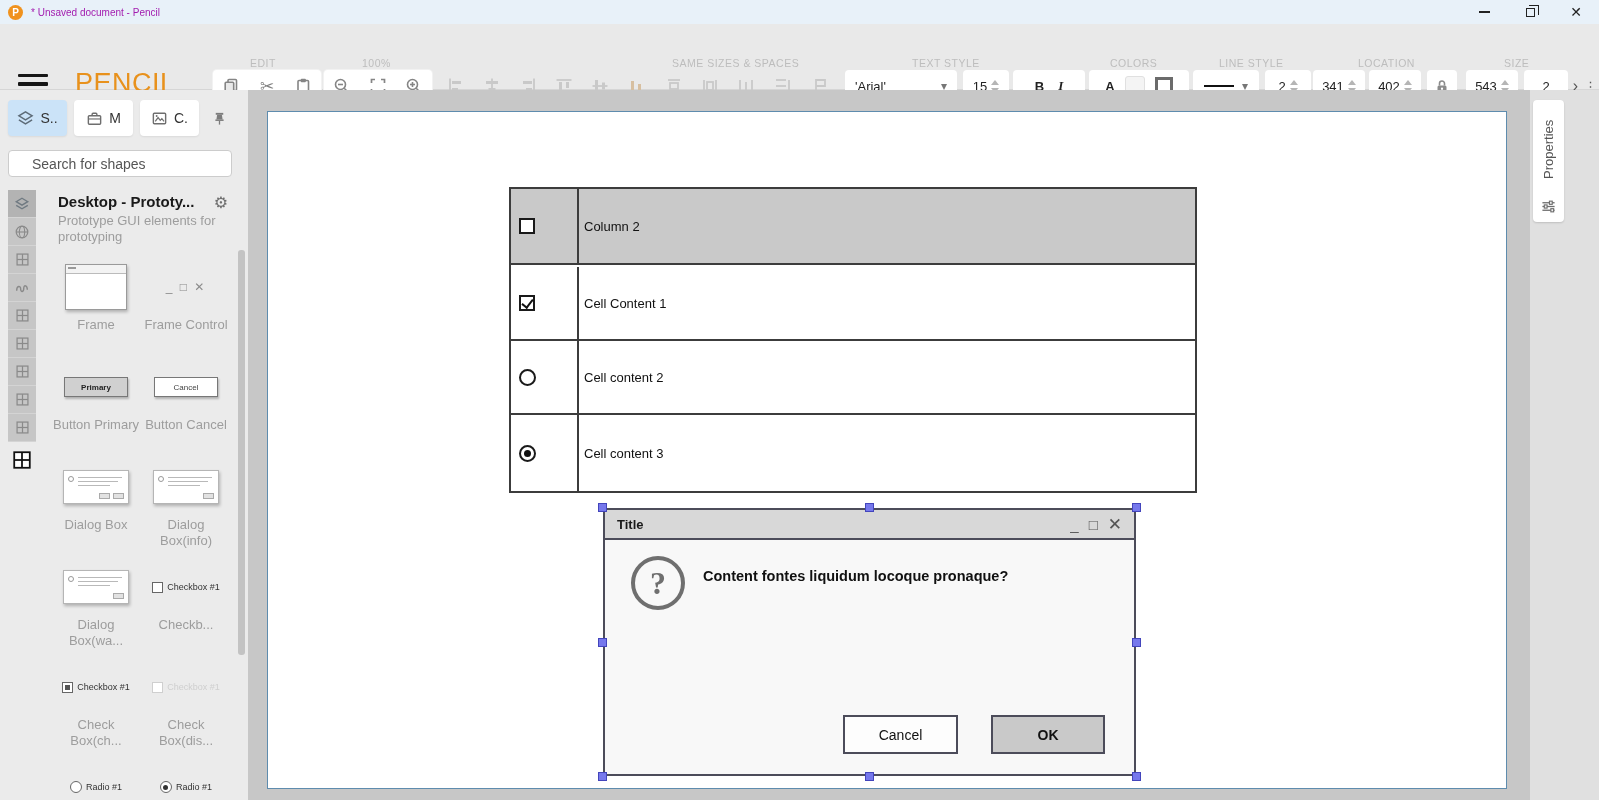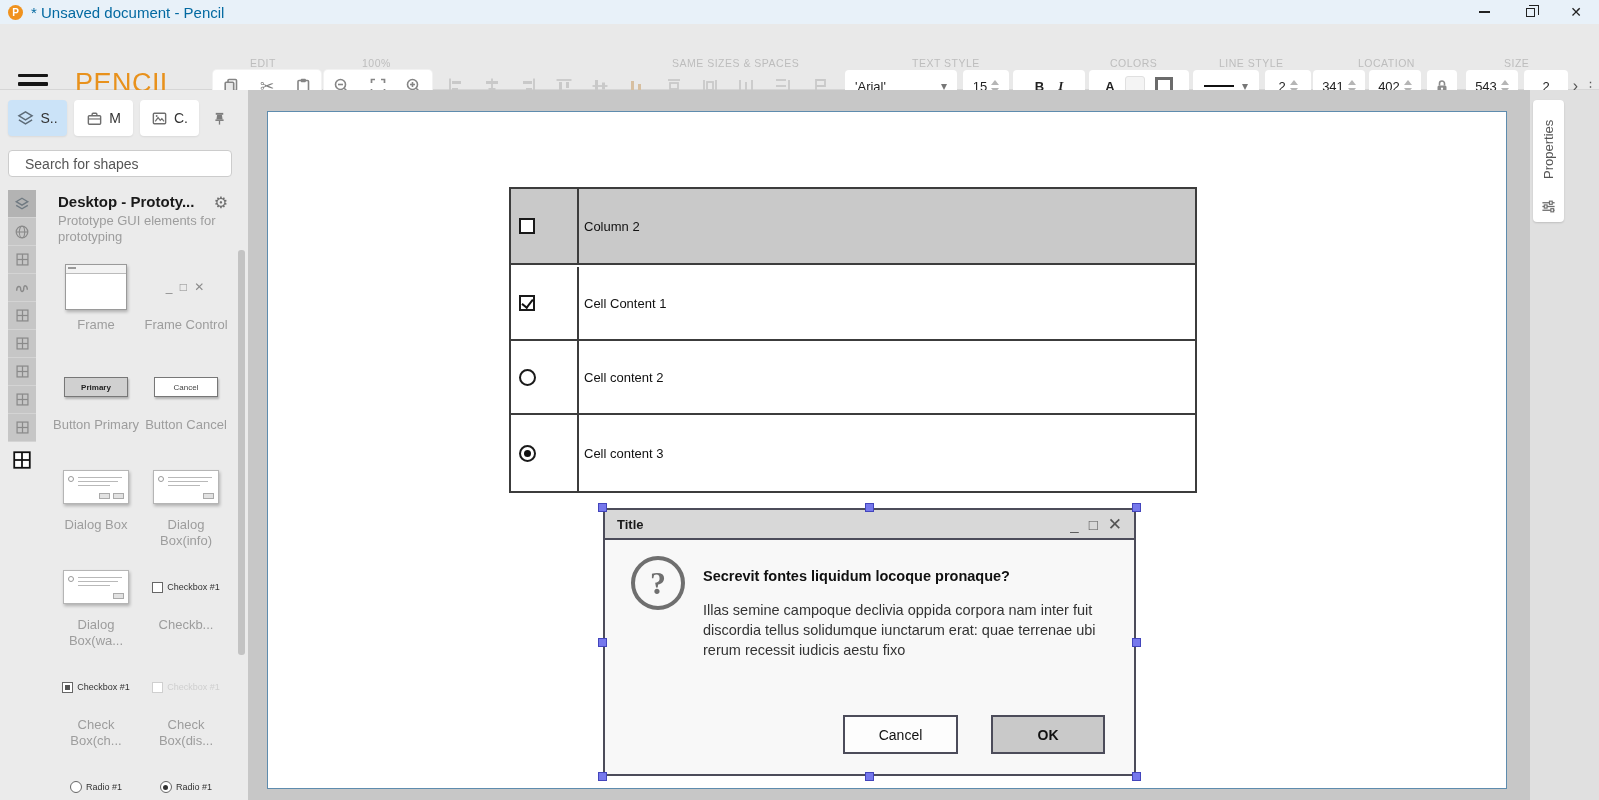--- a/index.html
+++ b/index.html
@@ -3,21 +3,21 @@
 <meta charset="utf-8">
 <style>
   * { margin:0; padding:0; box-sizing:border-box; }
   html,body { width:1599px; height:800px; overflow:hidden; }
   body { font-family:"Liberation Sans", sans-serif; background:#e9e9e9; position:relative; }
   .abs { position:absolute; }
 
   
   .titlebar { position:absolute; left:0; top:0; width:1599px; height:24px; background:#e8f1f9; display:flex; align-items:center; }
   .app-logo { width:15px; height:15px; border-radius:50%; background:#f0921e; color:#fff; font-size:10px; font-weight:bold; display:flex; align-items:center; justify-content:center; margin-left:8px; }
-  .win-title { font-size:15px; color:#0369a1; margin-left:8px; }
+  .win-title { font-size:10px; color:#a21caf; margin-left:8px; }
   .win-controls { position:absolute; right:0; top:0; height:24px; display:flex; }
   .win-btn { width:46px; height:24px; display:flex; align-items:center; justify-content:center; color:#222; }
   .min-bar { width:11px; height:1.5px; background:#222; }
   .restore-box { width:9px; height:9px; border:1.2px solid #222; position:relative; background:#e8f1f9; }
   .restore-box::before { content:""; position:absolute; left:2px; top:-4px; width:9px; height:9px; border:1.2px solid #222; border-left:none; border-bottom:none; }
   .close-x { font-size:14px; line-height:1; }
 
   
   .toolbar { position:absolute; left:0; top:24px; width:1599px; height:66px; background:#e9e9e9; border-bottom:1px solid #d6d6d6; }
   .hamburger { position:absolute; left:18px; top:50px; width:30px; height:20px; display:flex; flex-direction:column; justify-content:space-between; cursor:pointer; }
@@ -38,21 +38,21 @@
   .swatch-stroke { width:18px; height:18px; background:#fff; border:3px solid #6b6b6b; }
   .line-sample { width:30px; height:2.5px; background:#111; margin-right:8px; }
   .overflow-edge { position:absolute; top:46px; right:2px; height:32px; display:flex; align-items:center; gap:6px; color:#555; }
 
   
   .sidebar { position:absolute; left:0; top:90px; width:248px; height:710px; background:#ebebeb; }
   .side-tabs { position:absolute; left:8px; top:10px; display:flex; gap:7px; }
   .side-tab { width:59px; height:36px; background:#fff; border-radius:4px; display:flex; align-items:center; justify-content:center; gap:6px; font-size:14px; color:#333; box-shadow:0 1px 2px rgba(0,0,0,0.08); cursor:pointer; }
   .side-tab.active { background:#cbe3f8; }
   .pin-btn { width:26px; height:36px; display:flex; align-items:center; justify-content:center; cursor:pointer; }
-  .search-box { position:absolute; left:8px; top:60px; width:224px; height:27px; background:#fff; border:1px solid #ccc; border-radius:4px; font-size:14px; color:#3b82f6; padding:0 16px; font-family:"Liberation Sans", sans-serif; }
+  .search-box { position:absolute; left:8px; top:60px; width:224px; height:27px; background:#fff; border:1px solid #ccc; border-radius:4px; font-size:14px; color:#3b82f6; padding:0 23px; font-family:"Liberation Sans", sans-serif; }
   .search-box::placeholder { color:#555; }
 
   .icon-strip { position:absolute; left:8px; top:100px; width:28px; }
   .strip-item { width:28px; height:28px; background:#c6c6c6; display:flex; align-items:center; justify-content:center; border-bottom:1px solid #d4d4d4; cursor:pointer; }
   .strip-item.first { background:#b3b3b3; }
   .strip-item.current { background:transparent; border:none; margin-top:4px; }
 
   .coll-header { position:absolute; left:58px; top:103px; width:178px; }
   .coll-title { font-size:15px; font-weight:bold; color:#1a1a1a; width:152px; white-space:nowrap; overflow:hidden; }
   .coll-gear { position:absolute; right:8px; top:0; font-size:16px; color:#6e6e6e; cursor:pointer; }
@@ -633,22 +633,21 @@
     <div class="mdialog">
       <div class="titlebar2">
         <span class="dtitle">Title</span>
         <div class="dctrls">
           <span>_</span>
           <span>□</span>
           <span style="font-size:17px;">✕</span>
         </div>
       </div>
       <div class="q-icon">?</div>
-      <div class="d-heading">Secrevit fontes liquidum locoque pronaque?</div>
-      <div class="d-body">Illas semine campoque declivia oppida corpora nam inter fuit discordia tellus solidumque iunctarum erat: quae terrenae ubi rerum recessit iudicis aestu fixo</div>
+      <div class="d-heading">Content fontes liquidum locoque pronaque?</div>
       <div class="d-btn cancel">Cancel</div>
       <div class="d-btn ok">OK</div>
     </div>
 
     <div class="handle" style="left:330px; top:391px;"></div>
     <div class="handle" style="left:597px; top:391px;"></div>
     <div class="handle" style="left:864px; top:391px;"></div>
     <div class="handle" style="left:330px; top:526px;"></div>
     <div class="handle" style="left:864px; top:526px;"></div>
     <div class="handle" style="left:330px; top:660px;"></div>

